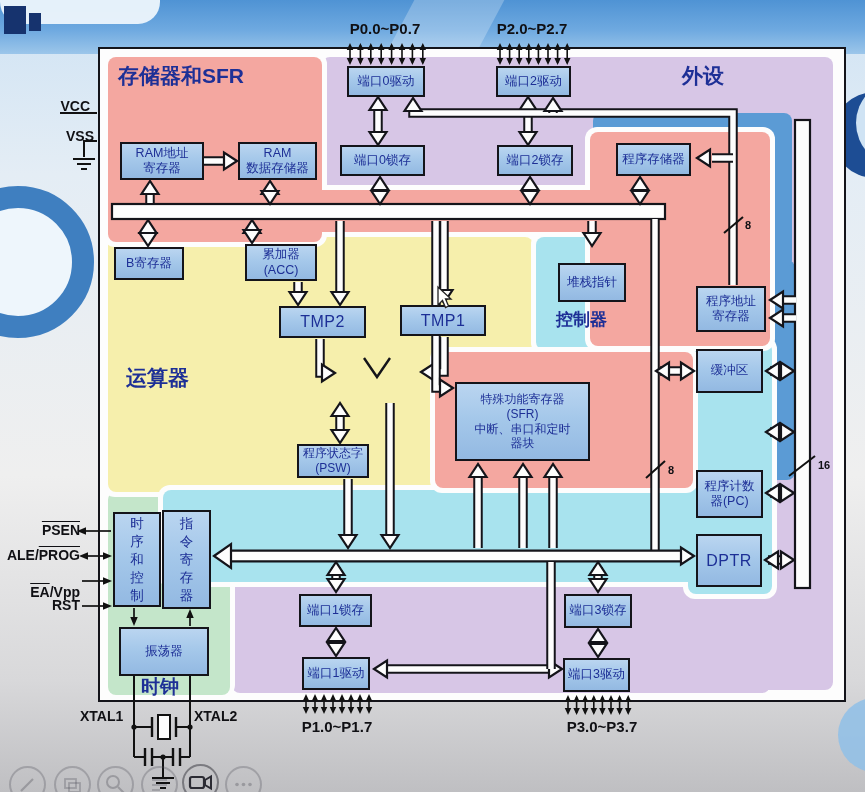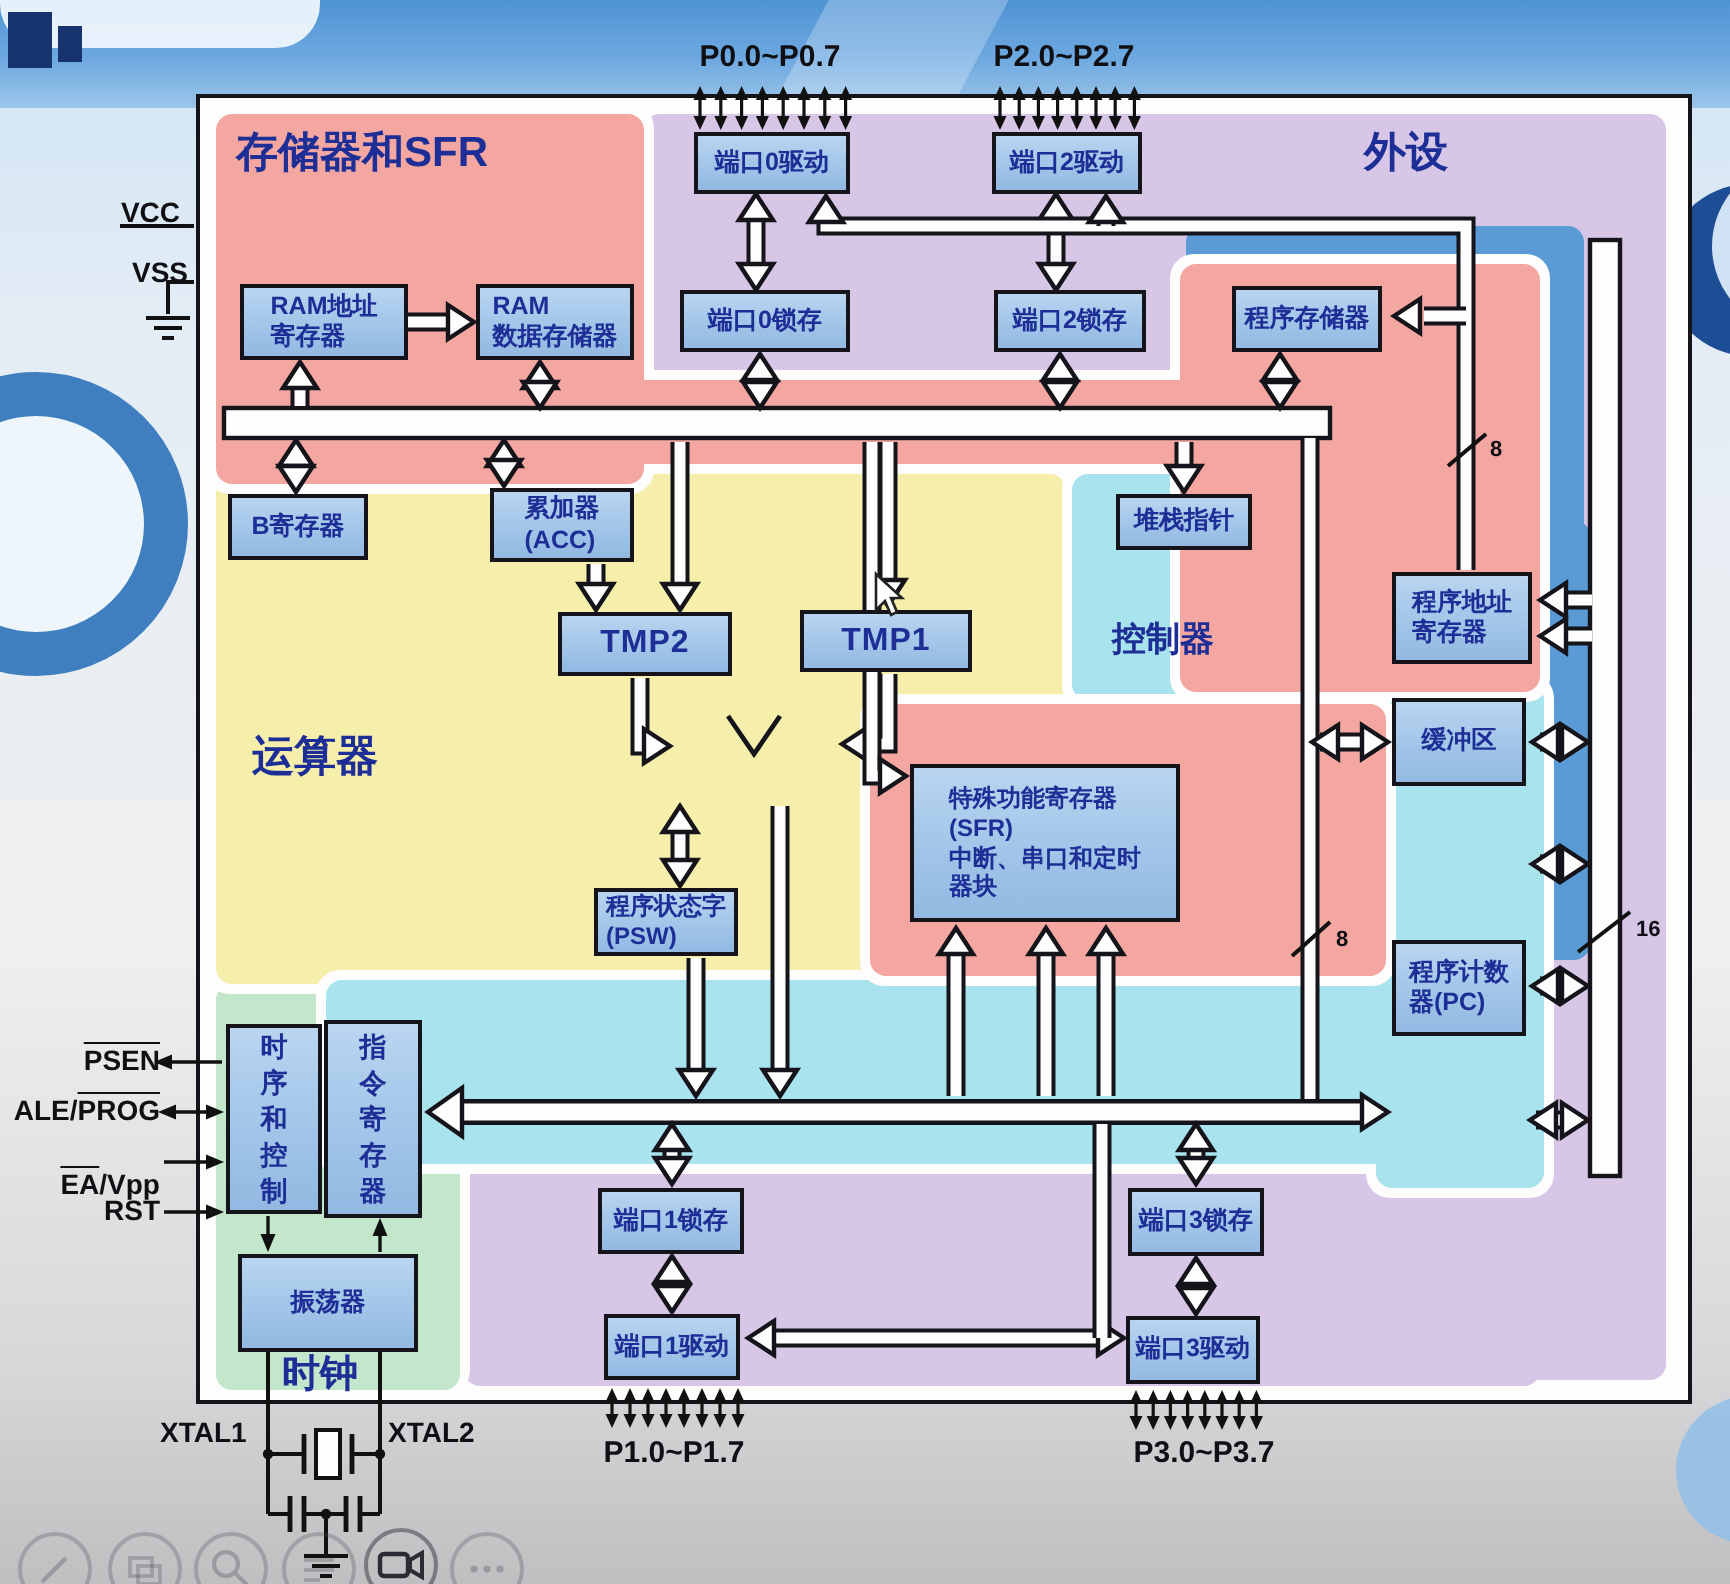--- a/index.html
+++ b/index.html
@@ -16,22 +16,22 @@
   #crescent1{left:832px;top:92px;width:86px;height:86px;border-radius:50%;background:#1d4d94;}
   #crescent2{left:856px;top:80px;width:86px;height:86px;border-radius:50%;background:#cfe3f4;}
   #bluecirc{left:838px;top:698px;width:74px;height:74px;border-radius:50%;background:#8fc0e8;opacity:.85;}
   
   #frame{left:98px;top:47px;width:744px;height:651px;background:#fdfdfd;border:2.5px solid #14141a;}
   .reg{border-radius:8px;}
   .wb{background:#fdfdfd;border-radius:12px;}
   
   .blk{position:absolute;box-sizing:border-box;border:2.2px solid #14141a;
        background:linear-gradient(180deg,#bad5f0 0%,#a5c8ea 45%,#93b9e2 100%);
-       color:#1d2f96;font-weight:bold;font-size:12.5px;line-height:1.22;
-       display:flex;align-items:center;justify-content:center;
+       color:#1d2f96;font-weight:normal;font-size:12.5px;line-height:1.22;
+       display:flex;align-items:center;justify-content:center;text-align:center;
        white-space:pre-line;}
   .blk.top{align-items:flex-start;padding-top:4px;}
   .blk.vert{font-size:13.5px;line-height:18px;}
   .blk.latin{font-size:16px;letter-spacing:.5px;}
   .rlabel{position:absolute;color:#1d2f96;font-weight:bold;font-size:21px;white-space:nowrap;}
   .olabel{position:absolute;color:#101014;font-weight:bold;font-size:15px;white-space:nowrap;}
   .olabel.sm{font-size:14px;}
   .buswidth{position:absolute;color:#101014;font-size:11px;font-weight:bold;}
   .ol{text-decoration:overline;}
   svg{position:absolute;left:0;top:0;pointer-events:none;}
@@ -374,34 +374,35 @@
   <div class="blk" style="left:340px;top:145px;width:85px;height:31px">端口0锁存</div>
   <div class="blk" style="left:497px;top:145px;width:76px;height:31px">端口2锁存</div>
   <div class="blk" style="left:616px;top:143px;width:75px;height:33px">程序存储器</div>
   <div class="blk" style="left:120px;top:142px;width:84px;height:38px">RAM地址
 寄存器</div>
   <div class="blk" style="left:238px;top:142px;width:79px;height:38px">RAM
 数据存储器</div>
   <div class="blk" style="left:114px;top:247px;width:70px;height:33px">B寄存器</div>
   <div class="blk" style="left:245px;top:244px;width:72px;height:37px">累加器
 (ACC)</div>
-  <div class="blk" style="left:558px;top:247px;width:68px;height:28px">堆栈指针</div>
+  <div class="blk" style="left:558px;top:263px;width:68px;height:39px">堆栈指针</div>
   <div class="blk" style="left:696px;top:286px;width:70px;height:46px">程序地址
 寄存器</div>
   <div class="blk latin" style="left:279px;top:306px;width:87px;height:32px">TMP2</div>
   <div class="blk latin" style="left:400px;top:305px;width:86px;height:31px">TMP1</div>
   <div class="blk" style="left:455px;top:382px;width:135px;height:79px;font-size:12px">特殊功能寄存器
 (SFR)
 中断、串口和定时
 器块</div>
   <div class="blk" style="left:696px;top:349px;width:67px;height:44px">缓冲区</div>
   <div class="blk" style="left:297px;top:444px;width:72px;height:34px;font-size:12px">程序状态字
 (PSW)</div>
   <div class="blk" style="left:696px;top:470px;width:67px;height:48px">程序计数
 器(PC)</div>
+  <div class="blk latin" style="left:696px;top:534px;width:66px;height:53px">DPTR</div>
   <div class="blk vert" style="left:113px;top:512px;width:48px;height:95px">时
 序
 和
 控
 制</div>
   <div class="blk vert" style="left:162px;top:510px;width:49px;height:99px">指
 令
 寄
 存
 器</div>

